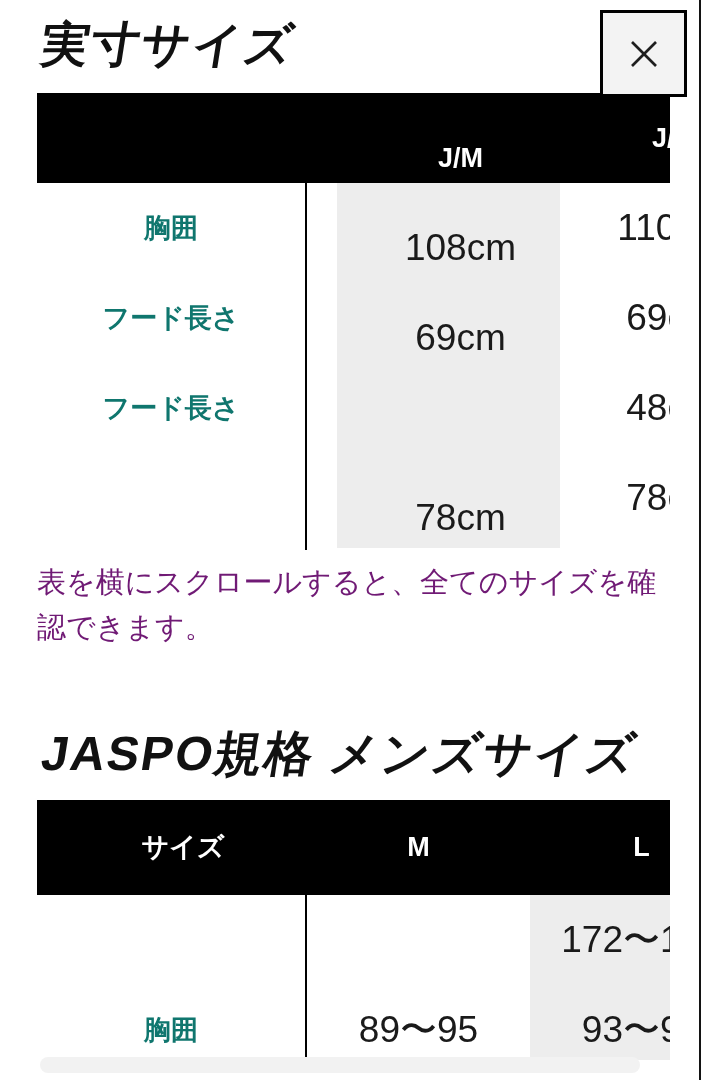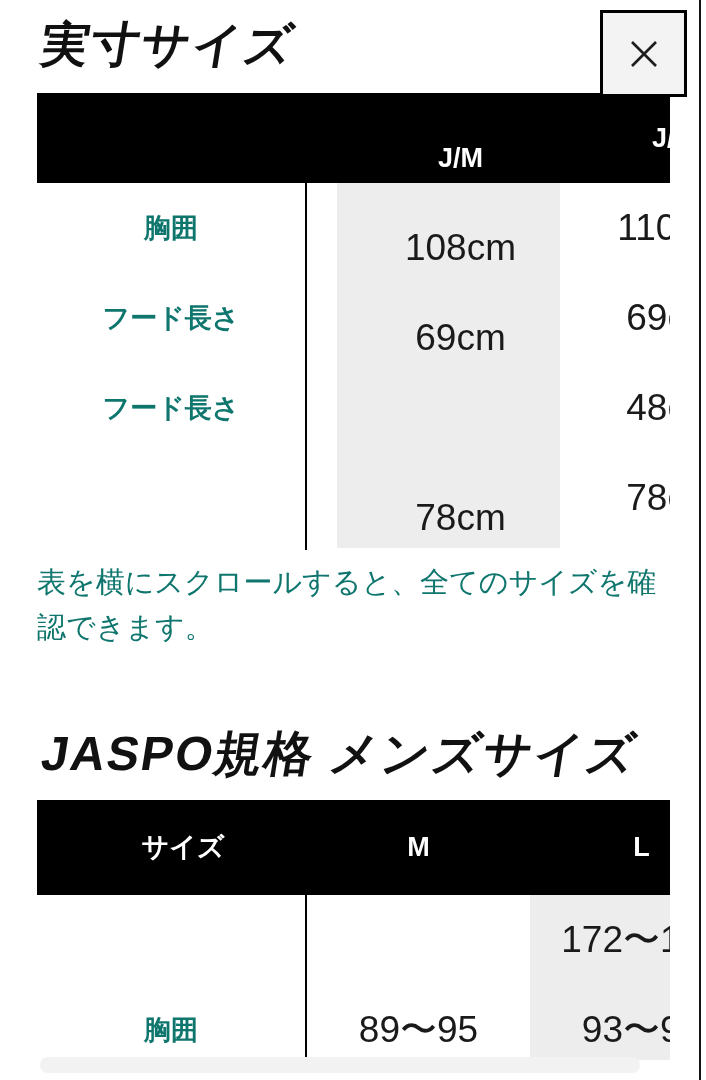--- a/index.html
+++ b/index.html
@@ -59,21 +59,21 @@
     font-weight:bold;font-size:27px;line-height:90px;color:#0f766e;
     white-space:nowrap;
   }
   .val{
     position:absolute;text-align:center;font-size:37px;line-height:90px;
     color:#1a1a1a;white-space:nowrap;
   }
   
   .note{
     position:absolute;left:37px;top:560px;width:624px;margin:0;
-    font-size:29px;line-height:1.55;color:#0f766e;
+    font-size:29px;line-height:1.55;color:#701a75;
   }
   
   .scrollbar{
     position:absolute;left:40px;top:1057px;width:600px;height:16px;
     background:#f2f2f2;border-radius:8px;
   }
   
   .edge{
     position:absolute;left:699px;top:0;width:2px;height:1080px;background:#131313;
   }

